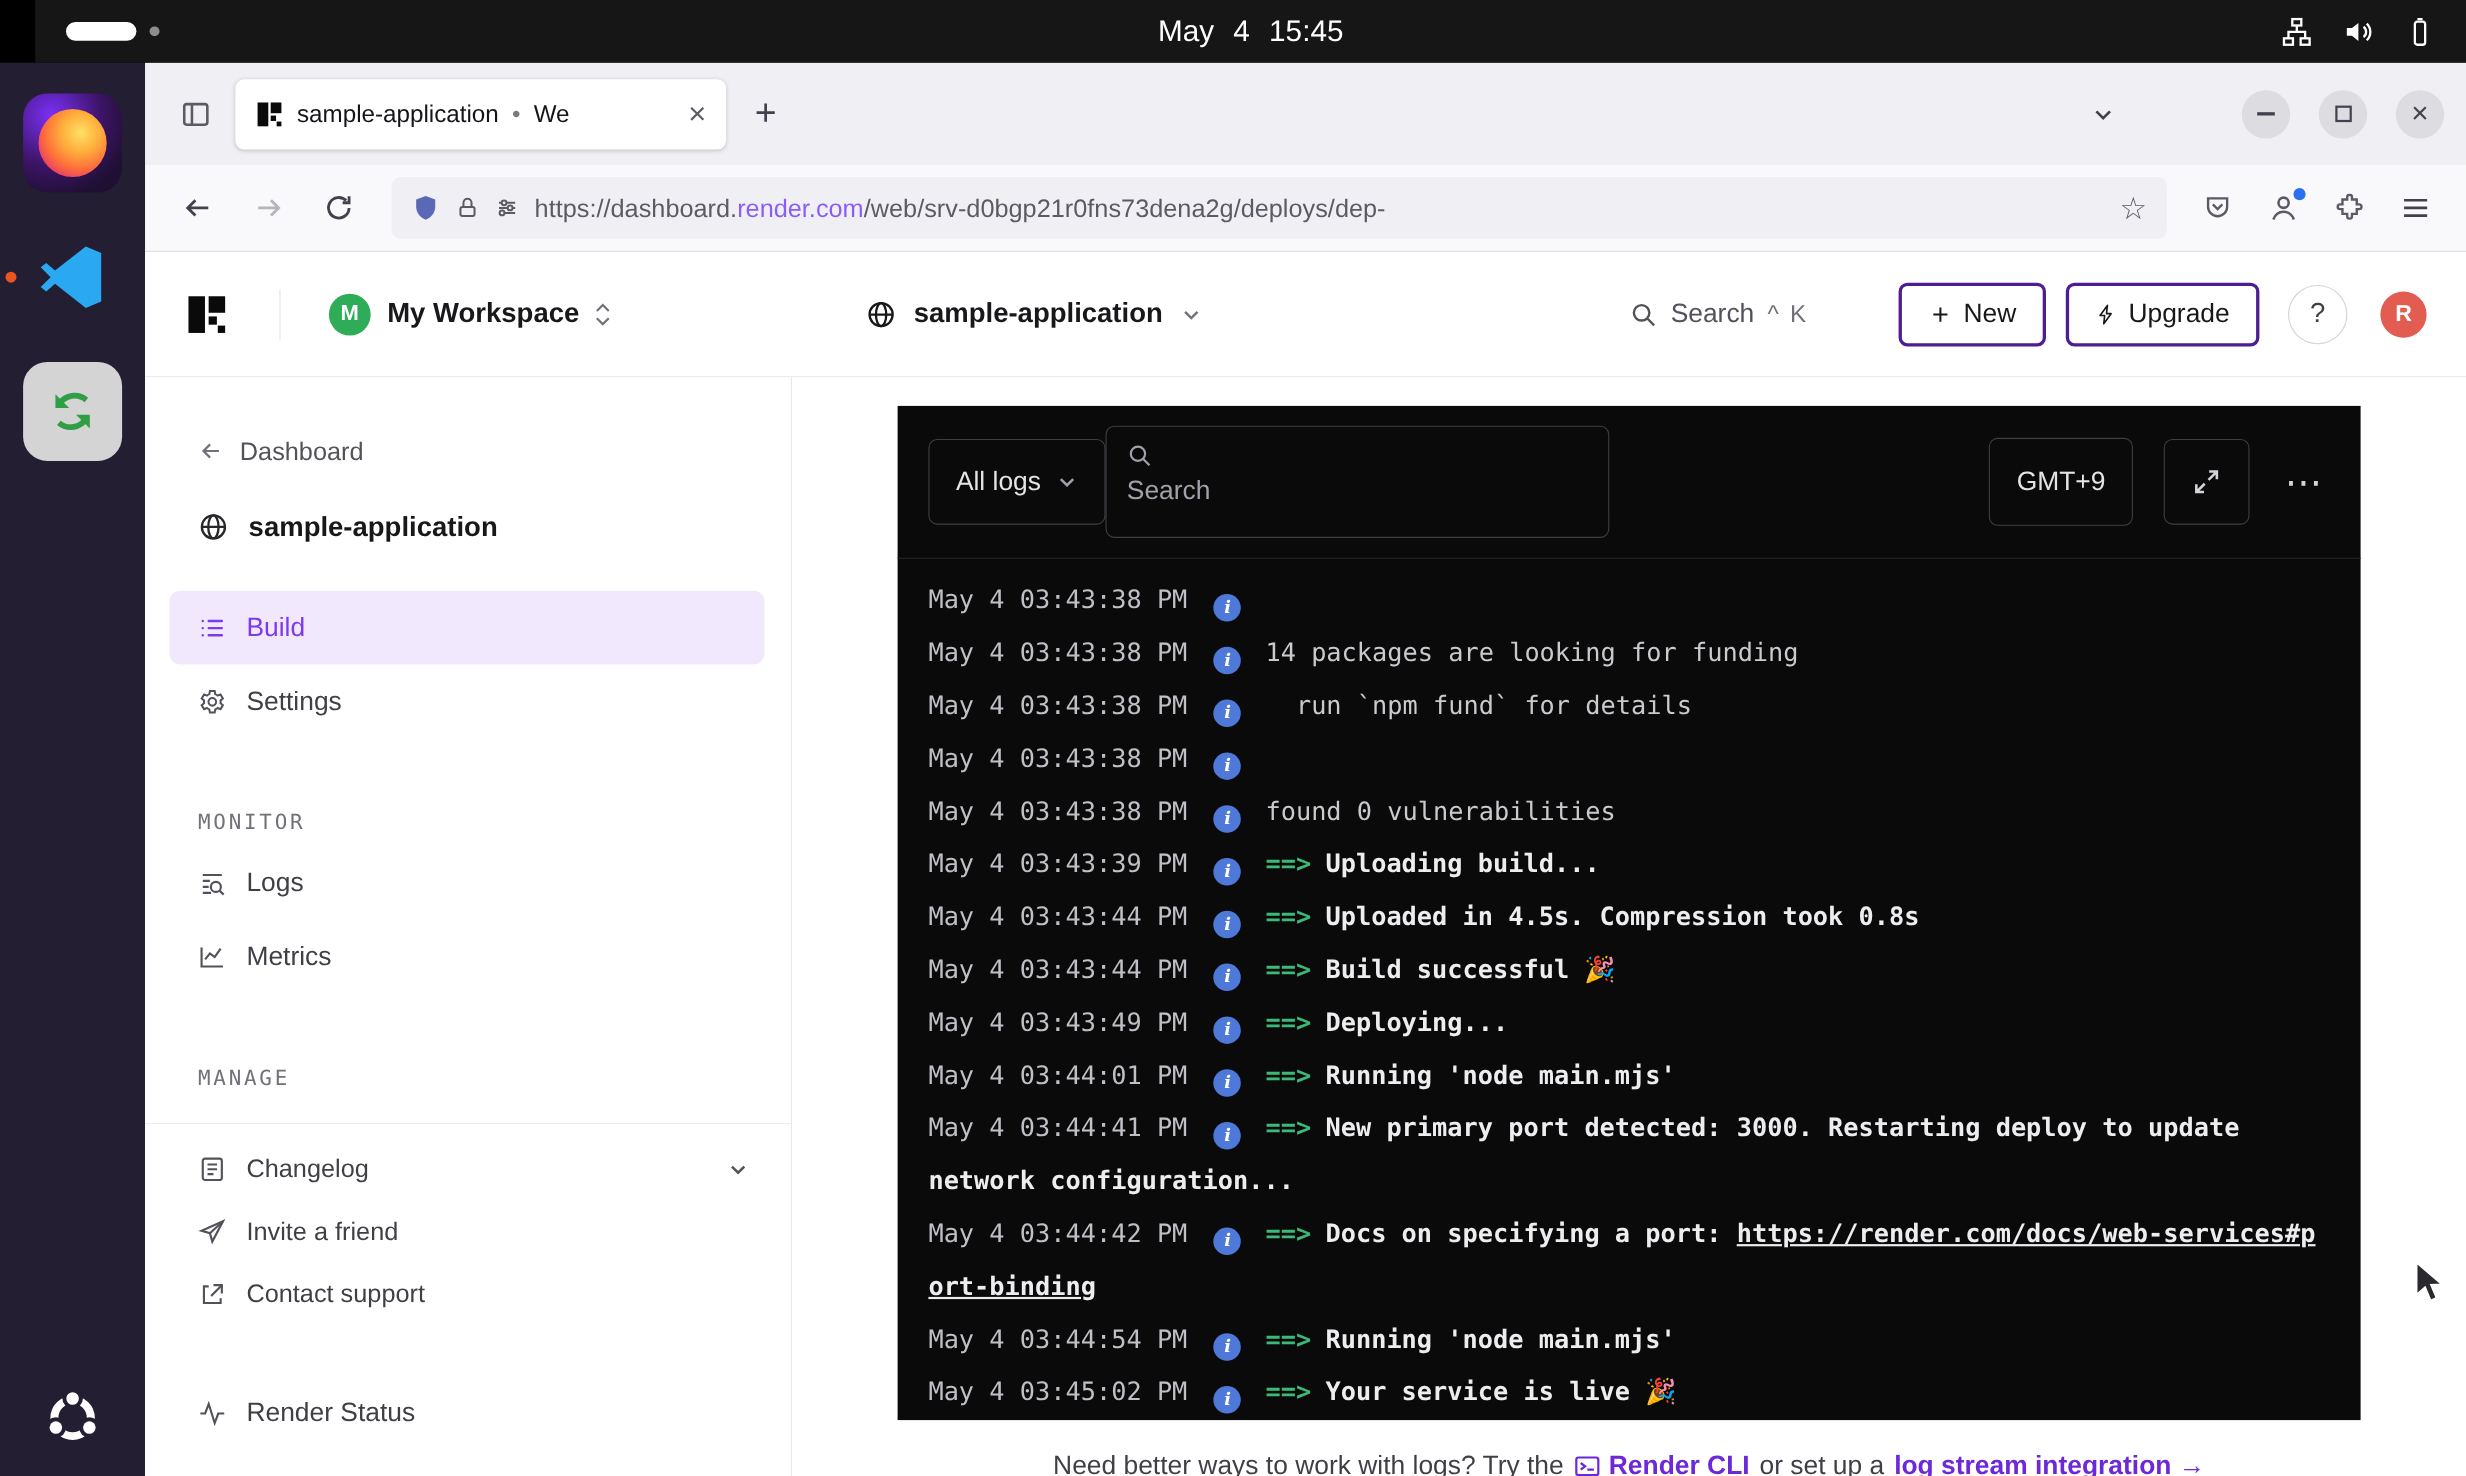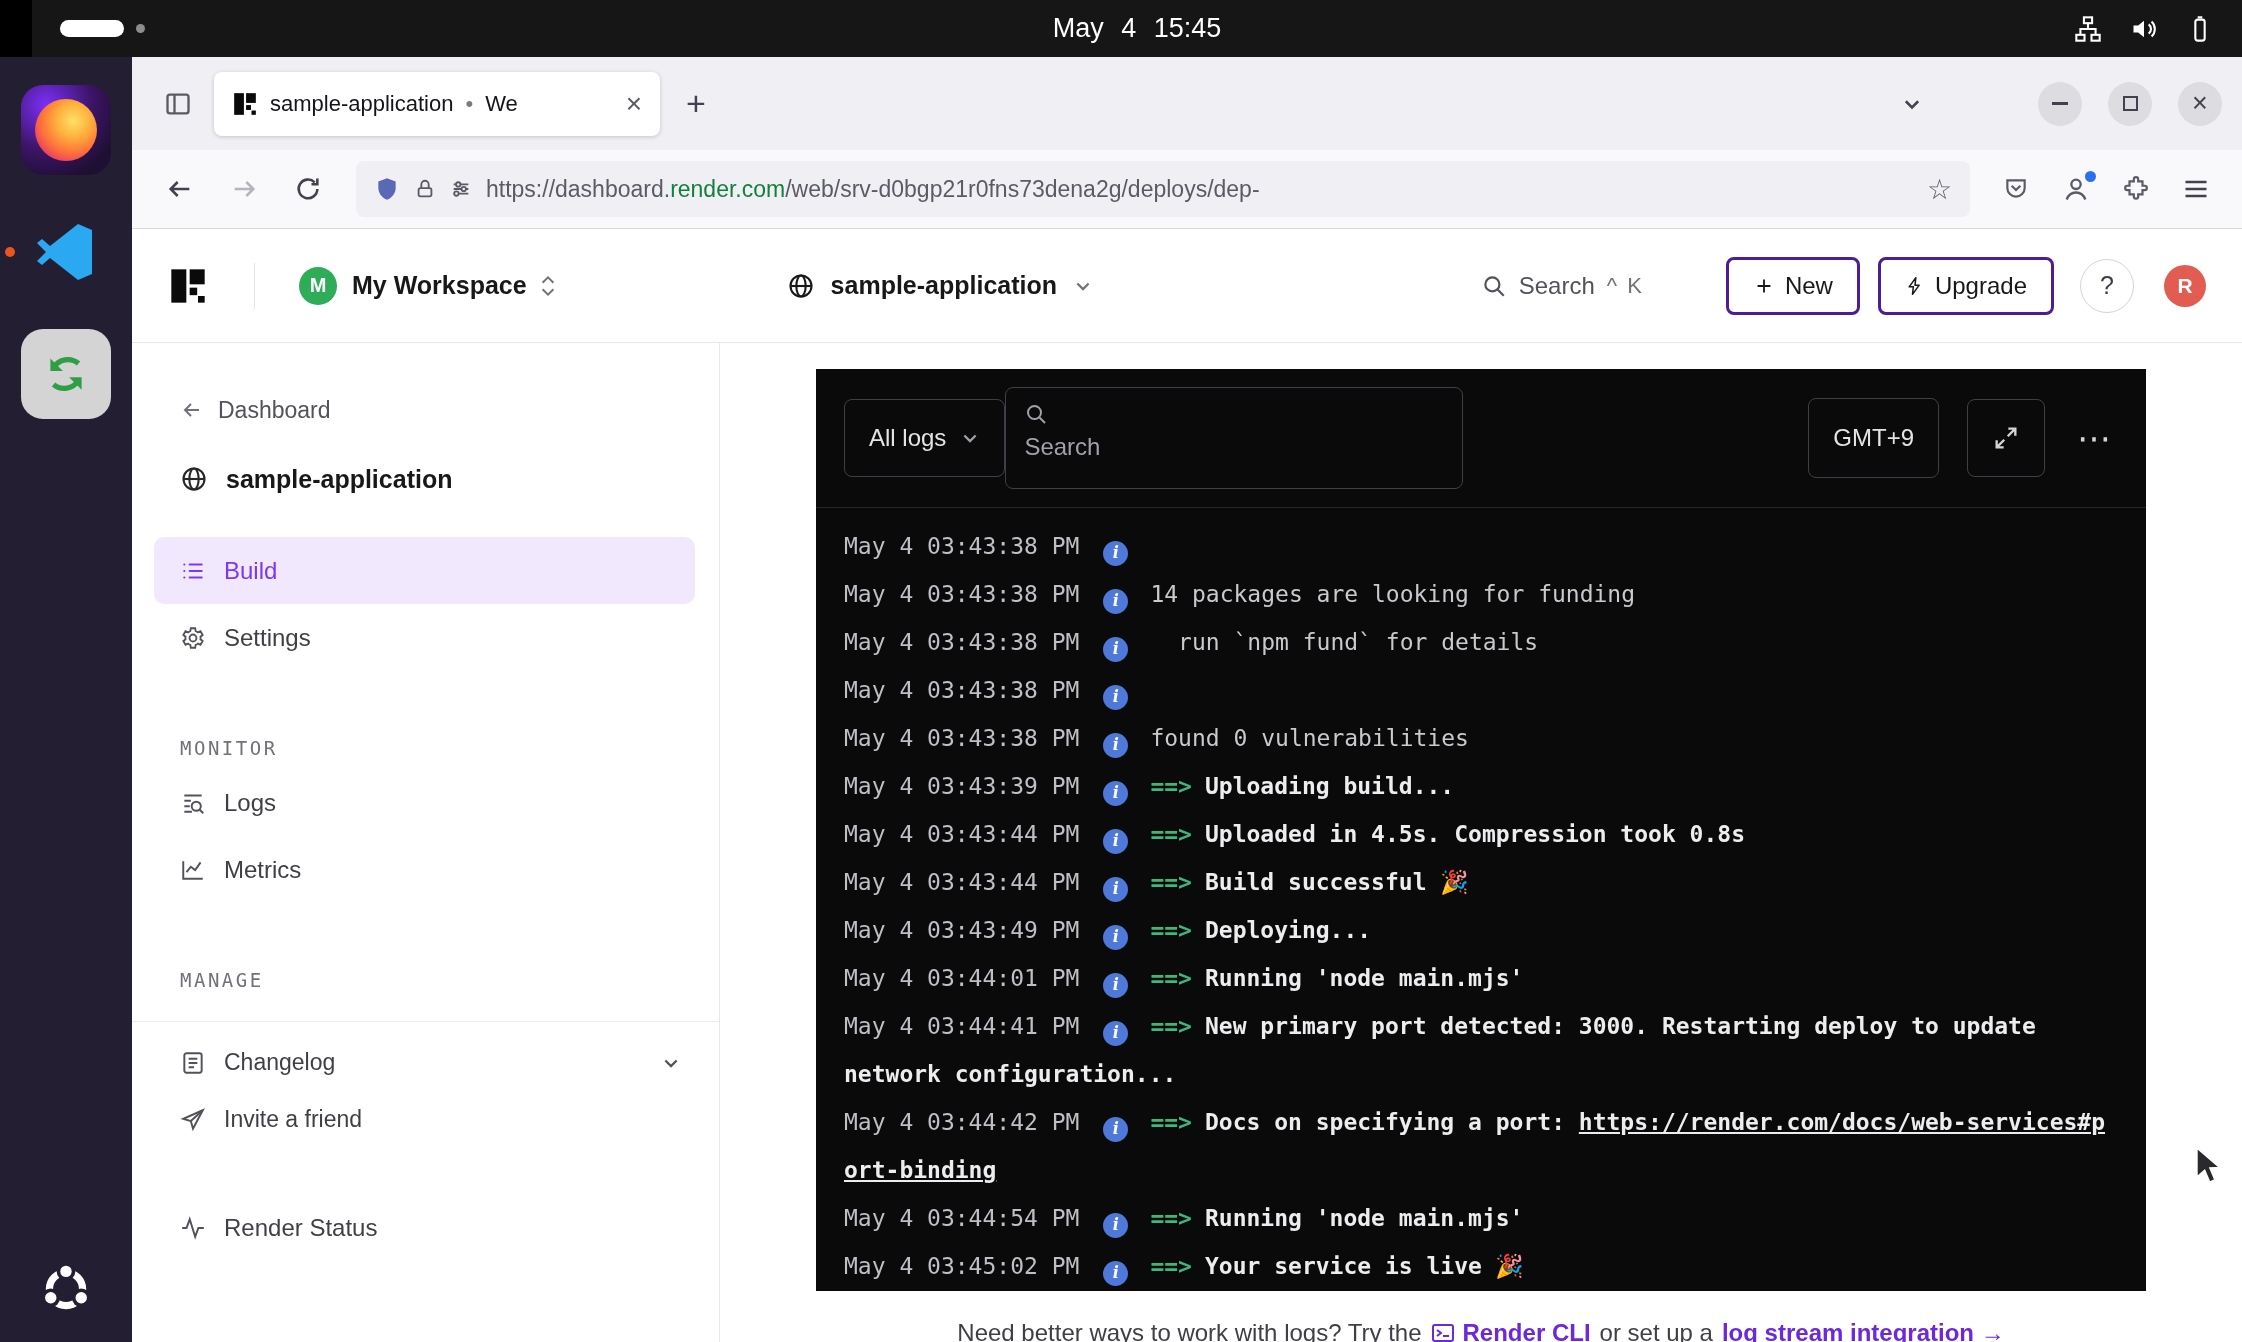--- a/index.html
+++ b/index.html
@@ -55,21 +55,21 @@
   .wbtn .box { width:15px; height:15px; border:2.5px solid #42414d; }
   .wbtn.close { font-size:27px; }
 
   .navbar { height:79px; background:#f9f9fb; border-bottom:1px solid #d9d9de; display:flex;
             align-items:center; padding:0 24px; gap:16px; flex:0 0 auto; }
   .nav-ico { width:48px; height:48px; display:flex; align-items:center; justify-content:center; }
   .urlbar { flex:1; height:56px; background:#f0f0f4; border-radius:8px; display:flex; align-items:center;
             padding:0 18px; gap:14px; min-width:0; margin:0 8px; }
   .url-text { flex:1; font-size:23px; white-space:nowrap; overflow:hidden; position:relative; }
   .url-text .dim { color:#5b5b66; }
-  .url-text .dom { color:#15803d; }
+  .url-text .dom { color:#8b5cf6; }
   .url-fade { position:absolute; right:0; top:0; bottom:0; width:90px;
               background:linear-gradient(to right, rgba(240,240,244,0), #f0f0f4); }
   .star { font-size:28px; color:#5b5b66; }
   .chrome-ico { width:44px; height:44px; display:flex; align-items:center; justify-content:center; position:relative; }
   .notif-dot { position:absolute; top:4px; right:2px; width:11px; height:11px; border-radius:50%; background:#2b70f0; }
 
   
   .page { flex:1; display:flex; flex-direction:column; min-height:0; background:#fff; }
 
   .app-header { height:114px; display:flex; align-items:center; padding:0 36px; border-bottom:1px solid #e7e7ea;
@@ -429,20 +429,28 @@
                   <path d="M3.5 6l4.5 4.5L12.5 6"></path>
                 </svg>
             </div>
             <div class="sb-row sb-item sb-foot">
               <svg class="ico-24" viewBox="0 0 24 24" fill="none" stroke="#52525b" stroke-width="1.8">
                   <path d="M21 3L3 11l7 2 2 7 9-17z"></path>
                   <path d="M10 13l11-10"></path>
                 </svg>
               <span>Invite a friend</span>
             </div>
+            <div class="sb-row sb-item sb-foot">
+              <svg class="ico-24" viewBox="0 0 24 24" fill="none" stroke="#52525b" stroke-width="1.8">
+                  <path d="M9 5H5v14h14v-4"></path>
+                  <path d="M13 4h7v7"></path>
+                  <path d="M20 4l-9 9"></path>
+                </svg>
+              <span>Contact support</span>
+            </div>
             <div class="sb-row sb-item sb-status">
               <svg class="ico-24" viewBox="0 0 24 24" fill="none" stroke="#52525b" stroke-width="1.8">
                   <path d="M2 12h4l3-8 5 16 3-8h5"></path>
                 </svg>
               <span>Render Status</span>
             </div>
           </div>
 
           <div class="main">
             <div class="log-panel">

